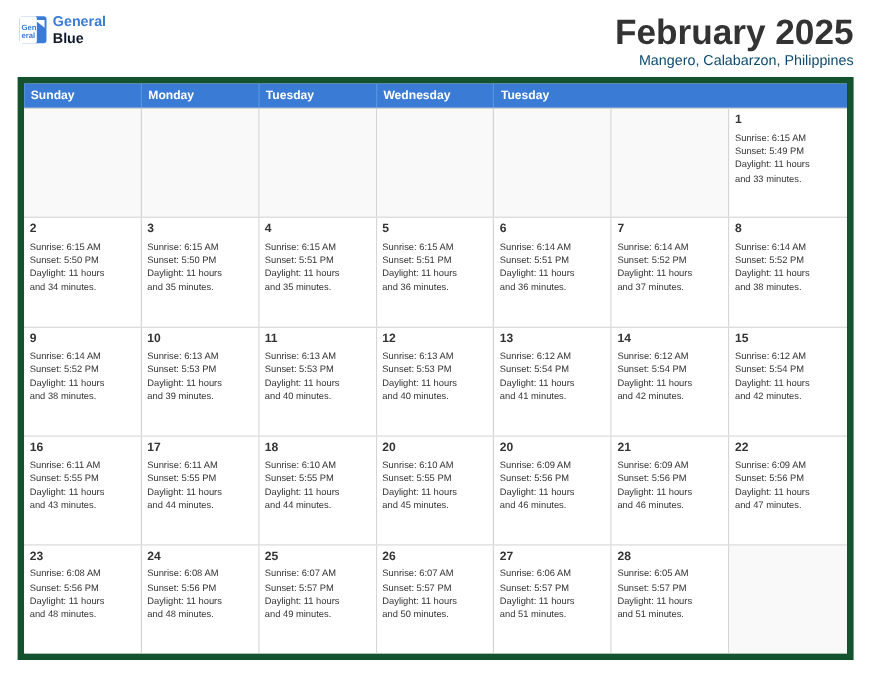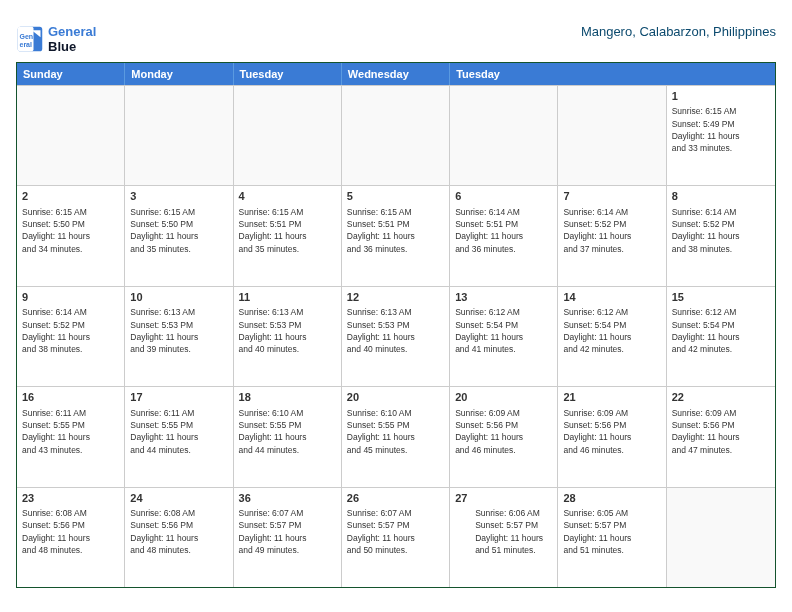--- a/index.html
+++ b/index.html
@@ -6,21 +6,21 @@
     body {
       width: 792px;
       height: 612px;
       font-family: Arial, sans-serif;
       background: #fff;
       overflow: hidden;
     }
     .page {
       width: 792px;
       height: 612px;
-      padding: 24px 16px;
+      padding: 12px 16px;
       display: flex;
       flex-direction: column;
     }
     .header {
       display: flex;
       justify-content: space-between;
       align-items: flex-start;
       margin-bottom: 8px;
     }
     .logo {
@@ -42,21 +42,21 @@
       line-height: 1.1;
     }
     .location {
       font-size: 13px;
       color: #0c4a6e;
     }
     .calendar {
       flex: 1;
       display: flex;
       flex-direction: column;
-      border: 1px solid #14532d;
+      border: 6px solid #14532d;
     }
     .cal-header {
       display: grid;
       grid-template-columns: repeat(7, 1fr);
       background: #3a7bd5;
     }
     .cal-header-cell {
       color: #fff;
       font-size: 11px;
       font-weight: bold;
@@ -109,20 +109,21 @@
         <rect x="2" y="2" width="18" height="28" rx="2" fill="white"></rect>
         <text x="4" y="16" font-size="8" font-weight="bold" fill="#3a7bd5">Gen</text>
         <text x="4" y="25" font-size="8" font-weight="bold" fill="#3a7bd5">eral</text>
       </svg>
       <div>
         <div style="font-size:13px;font-weight:bold;color:#3a7bd5;">General</div>
         <div style="font-size:13px;font-weight:bold;color:#0f172a;">Blue</div>
       </div>
     </div>
     <div class="title-section">
+      <div class="month-title">February 2025</div>
       <div class="location">Mangero, Calabarzon, Philippines</div>
     </div>
   </div>
 
   <div class="calendar">
     <div class="cal-header" id="cal-header">
         <div class="cal-header-cell">Sunday</div>
         <div class="cal-header-cell">Monday</div>
         <div class="cal-header-cell">Tuesday</div>
         <div class="cal-header-cell">Wednesday</div>
@@ -306,36 +307,36 @@
 and 48 minutes.</div>
           </div>
           <div class="cal-cell">
             <div class="day-num">24</div>
             <div class="cell-text" style="white-space: pre-line;">Sunrise: 6:08 AM
 Sunset: 5:56 PM
 Daylight: 11 hours
 and 48 minutes.</div>
           </div>
           <div class="cal-cell">
-            <div class="day-num">36</div>
+            <div class="day-num">25</div>
             <div class="cell-text" style="white-space: pre-line;">Sunrise: 6:07 AM
 Sunset: 5:57 PM
 Daylight: 11 hours
 and 49 minutes.</div>
           </div>
           <div class="cal-cell">
             <div class="day-num">26</div>
             <div class="cell-text" style="white-space: pre-line;">Sunrise: 6:07 AM
 Sunset: 5:57 PM
 Daylight: 11 hours
 and 50 minutes.</div>
           </div>
           <div class="cal-cell">
             <div class="day-num">27</div>
-            <div class="cell-text" style="white-space: pre-line; margin-left: 20px;">Sunrise: 6:06 AM
+            <div class="cell-text" style="white-space: pre-line;">Sunrise: 6:06 AM
 Sunset: 5:57 PM
 Daylight: 11 hours
 and 51 minutes.</div>
           </div>
           <div class="cal-cell">
             <div class="day-num">28</div>
             <div class="cell-text" style="white-space: pre-line;">Sunrise: 6:05 AM
 Sunset: 5:57 PM
 Daylight: 11 hours
 and 51 minutes.</div>

